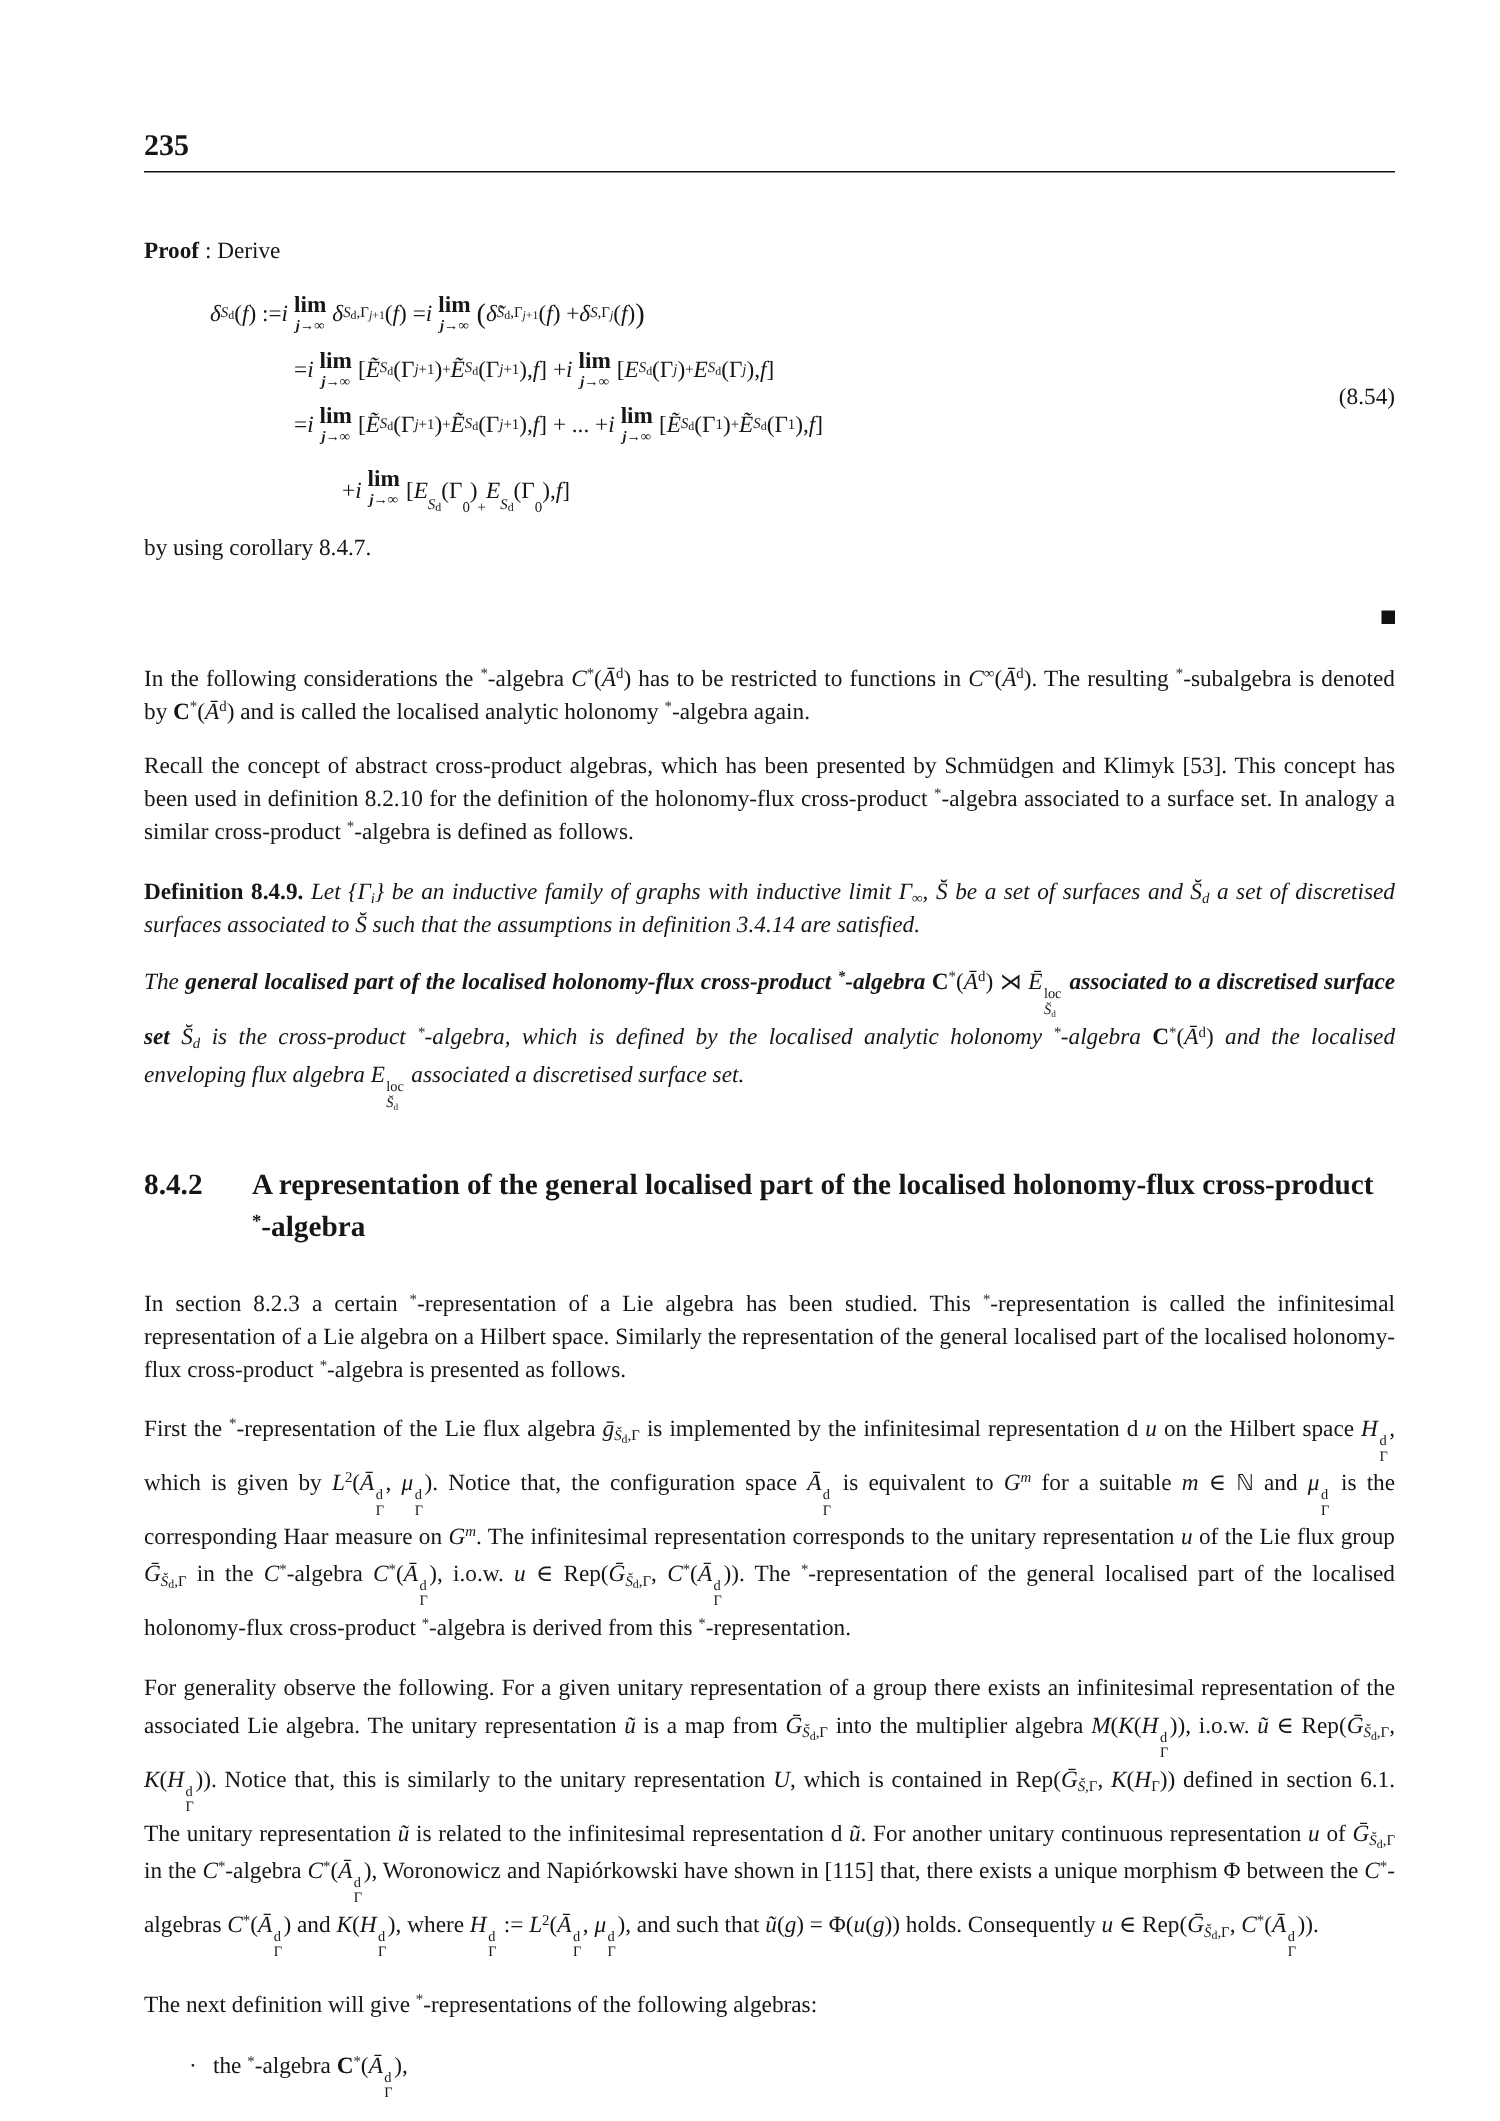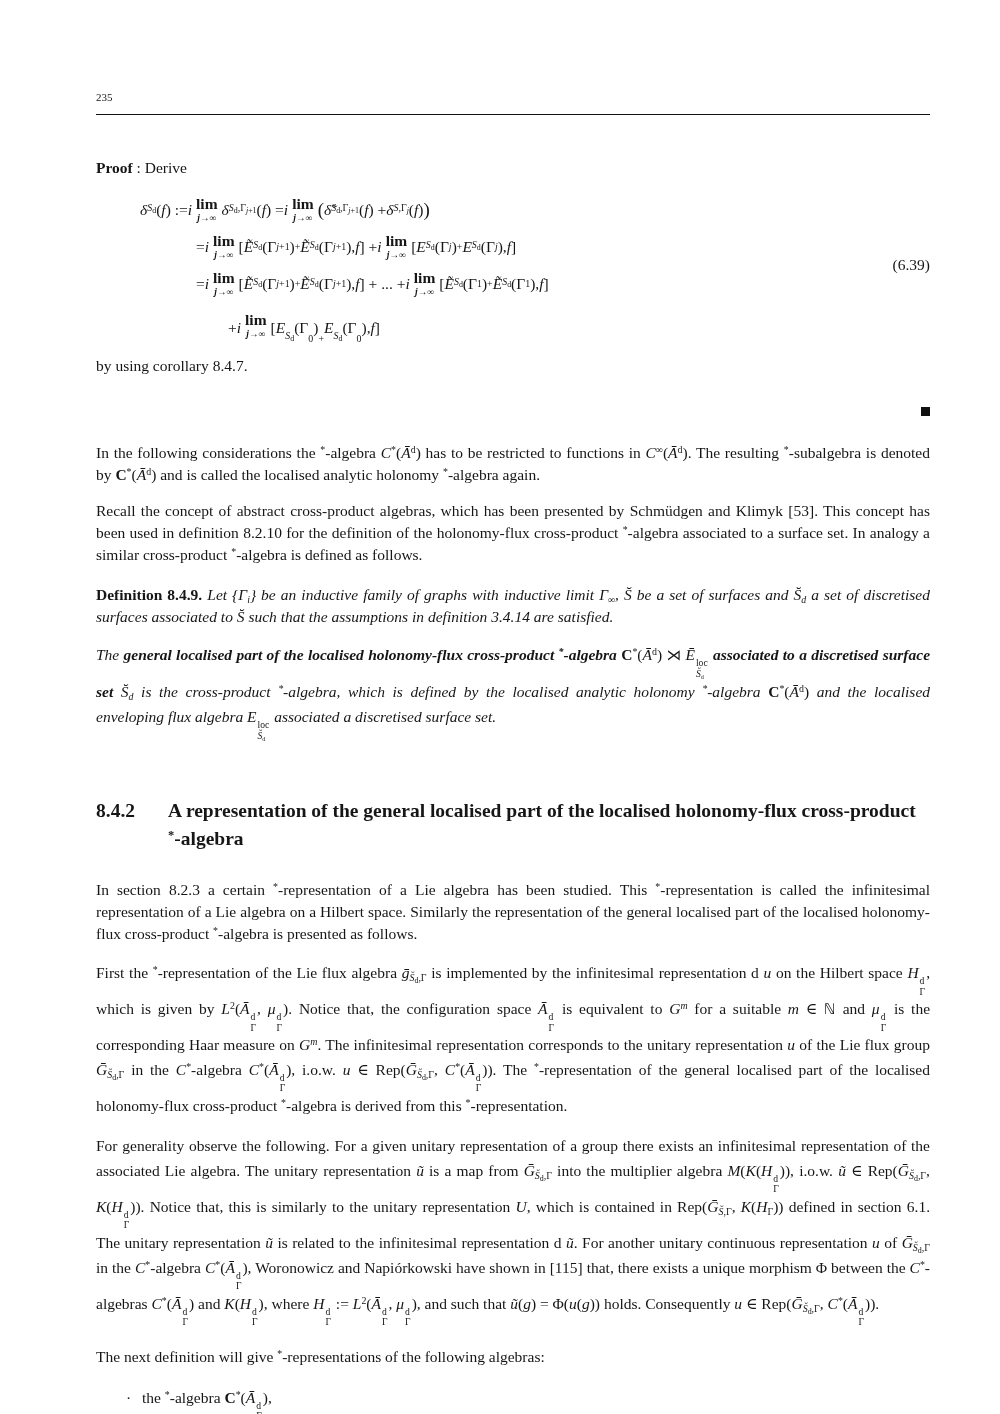--- a/index.html
+++ b/index.html
@@ -6,21 +6,21 @@
   .page{
     position:relative;width:1000px;height:1414px;background:#fff;overflow:hidden;
     color:#161616;font-family:"Liberation Serif","DejaVu Serif",serif;
     font-size:15.5px;line-height:22px;
   }
   .content{position:absolute;left:96px;top:0;width:834px;}
   
   .pagehead{
     display:flex;justify-content:space-between;align-items:center;
     margin-top:86px;border-bottom:1.5px solid #111;padding-bottom:6px;
-    font-weight:normal;font-size:11px;
+    font-weight:bold;font-size:20px;
   }
   
   sup{font-size:64%;line-height:0;vertical-align:0.5em;}
   sub{font-size:64%;line-height:0;vertical-align:-0.3em;}
   sub sub{font-size:80%;vertical-align:-0.25em;}
   
   .ss{display:inline-flex;flex-direction:column;align-items:flex-start;
       font-size:62%;line-height:1.1;vertical-align:-0.62em;margin:0 1px;}
   .ss span{display:block;}
   
@@ -37,21 +37,21 @@
   .ind2{padding-left:100px;}
   .ind3{padding-left:132px;align-items:flex-end;}
   .eqnum{position:absolute;right:0;top:50%;transform:translateY(-50%);}
   .para{margin:14px 0 0 0;text-align:justify;}
   .tight{margin-top:16px;}
   .qed{width:9px;height:9px;background:#111;margin:30px 0 0 auto;}
   .p-restrict{margin-top:26px;}
   .defhead{margin-top:18px;}
   .defbody{margin-top:14px;line-height:25px;}
   
-  .secheading{display:flex;margin-top:56px;margin-bottom:26px;
+  .secheading{display:flex;margin-top:36px;margin-bottom:26px;
       font-weight:bold;font-size:19.5px;line-height:28px;}
   .secnum{width:72px;flex:none;}
   .sectitle{flex:1;}
   .p-flux,.p-gen{line-height:24.5px;margin-top:16px;}
   .p-next{margin-top:18px;}
   
   .bullets{margin-top:8px;}
   .bitem{display:flex;margin:18px 0 0 30px;line-height:24px;}
   .bmark{width:16px;flex:none;}
   .btext{flex:1;}
@@ -89,21 +89,21 @@
             <span class="lo">lim</span>
             <span class="lu"><i>j</i>→∞</span>
           </span> [<i>Ẽ</i><sub><i>S</i><sub>d</sub></sub>(Γ<sub><i>j</i>+1</sub>)<sup>+</sup><i>Ẽ</i><sub><i>S</i><sub>d</sub></sub>(Γ<sub><i>j</i>+1</sub>), <i>f</i>] + ... + <i>i</i> <span class="lm">
             <span class="lo">lim</span>
             <span class="lu"><i>j</i>→∞</span>
           </span> [<i>Ẽ</i><sub><i>S</i><sub>d</sub></sub>(Γ<sub>1</sub>)<sup>+</sup><i>Ẽ</i><sub><i>S</i><sub>d</sub></sub>(Γ<sub>1</sub>), <i>f</i>]</div>
       <div class="eqline ind3">+ <i>i</i> <span class="lm">
             <span class="lo">lim</span>
             <span class="lu"><i>j</i>→∞</span>
           </span> [<i>E</i><sub><i>S</i><sub>d</sub></sub>(Γ<sub>0</sub>)<sup>+</sup><i>E</i><sub><i>S</i><sub>d</sub></sub>(Γ<sub>0</sub>), <i>f</i>]</div>
-      <span class="eqnum">(6.39)</span>
+      <span class="eqnum">(8.54)</span>
     </div>
 
     <p class="para tight">by using corollary 8.4.7.</p>
 
     <div class="qed"></div>
 
     <p class="para p-restrict">In the following considerations the <sup>*</sup>-algebra <i>C</i><sup>*</sup>(<i>Ā</i><sup>d</sup>) has to be restricted to functions in <i>C</i><sup>∞</sup>(<i>Ā</i><sup>d</sup>). The resulting <sup>*</sup>-subalgebra is denoted by <b>C</b><sup>*</sup>(<i>Ā</i><sup>d</sup>) and is called the localised analytic holonomy <sup>*</sup>-algebra again.</p>
 
     <p class="para">Recall the concept of abstract cross-product algebras, which has been presented by Schmüdgen and Klimyk [53]. This concept has been used in definition 8.2.10 for the definition of the holonomy-flux cross-product <sup>*</sup>-algebra associated to a surface set. In analogy a similar cross-product <sup>*</sup>-algebra is defined as follows.</p>
 

